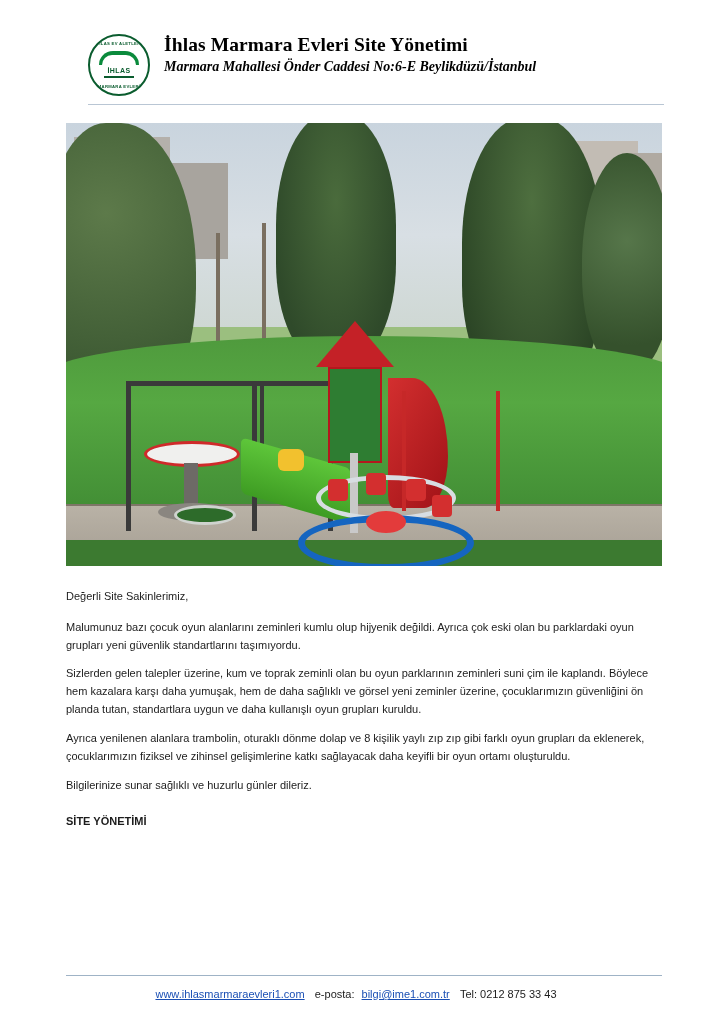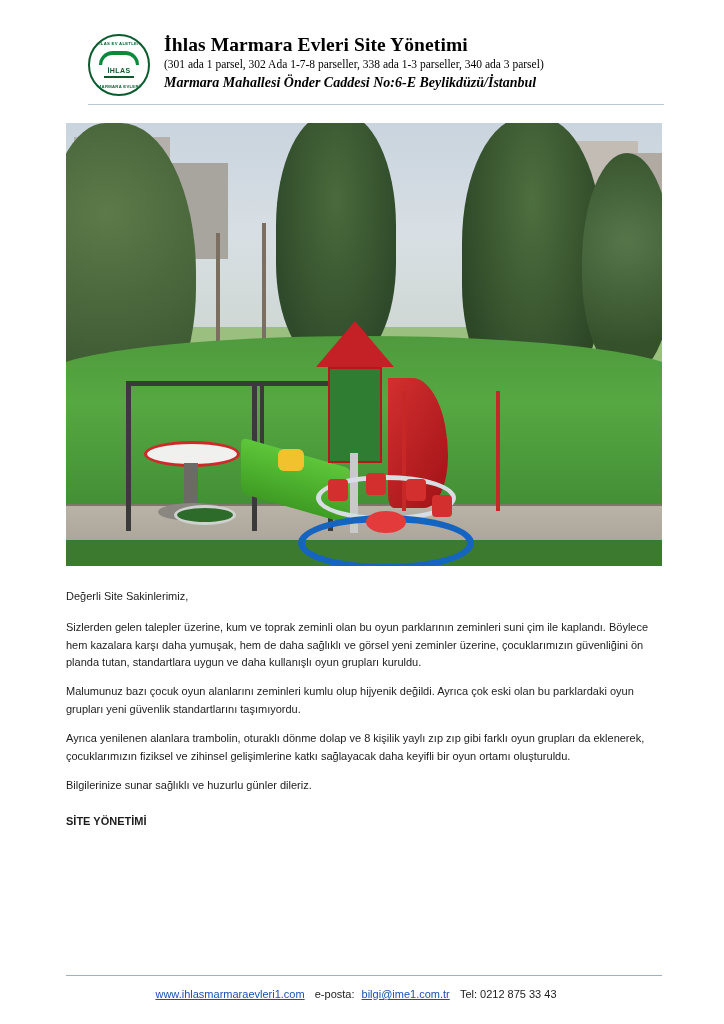--- a/index.html
+++ b/index.html
@@ -344,21 +344,20 @@
   <div class="header">
     <div class="logo">
       <div class="ring-text-top">İHLAS EV ALETLERİ</div>
       <div class="dome"></div>
       <div class="brandname">İHLAS</div>
       <div class="underline"></div>
       <div class="ring-text-bottom">MARMARA EVLERİ</div>
     </div>
     <div class="header-text">
       <div class="org-title">İhlas Marmara Evleri Site Yönetimi</div>
-      <div class="org-sub">(301 ada 1 parsel, 302 Ada 1-7-8 parseller, 338 ada 1-3 parseller, 340 ada 3 parsel)</div>
       <div class="org-addr">Marmara Mahallesi Önder Caddesi No:6-E Beylikdüzü/İstanbul</div>
     </div>
   </div>
   <div class="header-rule"></div>
 
   <div class="photo-wrap">
     <div class="photo">
       <div class="ph-sky"></div>
 
       <div class="ph-bldg b1"></div>
@@ -406,22 +405,22 @@
       <div class="eq eq-carousel-hub"></div>
       <div class="eq eq-seat" style="left:262px; top:356px;"></div>
       <div class="eq eq-seat" style="left:300px; top:350px;"></div>
       <div class="eq eq-seat" style="left:340px; top:356px;"></div>
       <div class="eq eq-seat" style="left:366px; top:372px;"></div>
     </div>
   </div>
 
   <div class="content">
     <p class="salutation">Değerli Site Sakinlerimiz,</p>
+    <p>Malumunuz bazı çocuk oyun alanlarını zeminleri kumlu olup hijyenik değildi. Ayrıca çok eski olan bu parklardaki oyun grupları yeni güvenlik standartlarını taşımıyordu.</p>
     <p>Sizlerden gelen talepler üzerine, kum ve toprak zeminli olan bu oyun parklarının zeminleri suni çim ile kaplandı. Böylece hem kazalara karşı daha yumuşak, hem de daha sağlıklı ve görsel yeni zeminler üzerine, çocuklarımızın güvenliğini ön planda tutan, standartlara uygun ve daha kullanışlı oyun grupları kuruldu.</p>
-    <p>Malumunuz bazı çocuk oyun alanlarını zeminleri kumlu olup hijyenik değildi. Ayrıca çok eski olan bu parklardaki oyun grupları yeni güvenlik standartlarını taşımıyordu.</p>
     <p>Ayrıca yenilenen alanlara trambolin, oturaklı dönme dolap ve 8 kişilik yaylı zıp zıp gibi farklı oyun grupları da eklenerek, çocuklarımızın fiziksel ve zihinsel gelişimlerine katkı sağlayacak daha keyifli bir oyun ortamı oluşturuldu.</p>
     <p>Bilgilerinize sunar sağlıklı ve huzurlu günler dileriz.</p>
     <p class="signoff">SİTE YÖNETİMİ</p>
   </div>
 
   <div class="footer-rule"></div>
   <div class="footer">
     <span class="link">www.ihlasmarmaraevleri1.com</span><span class="sep">&nbsp;&nbsp;</span><span>e-posta:</span><span class="sep">&nbsp;</span><span class="link">bilgi@ime1.com.tr</span><span class="sep">&nbsp;&nbsp;</span><span>Tel: 0212 875 33 43</span>
   </div>
 

